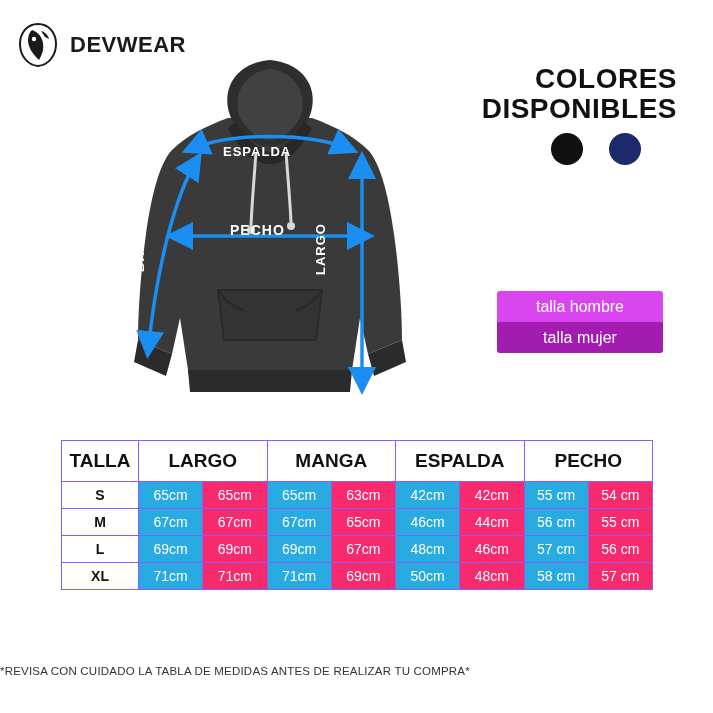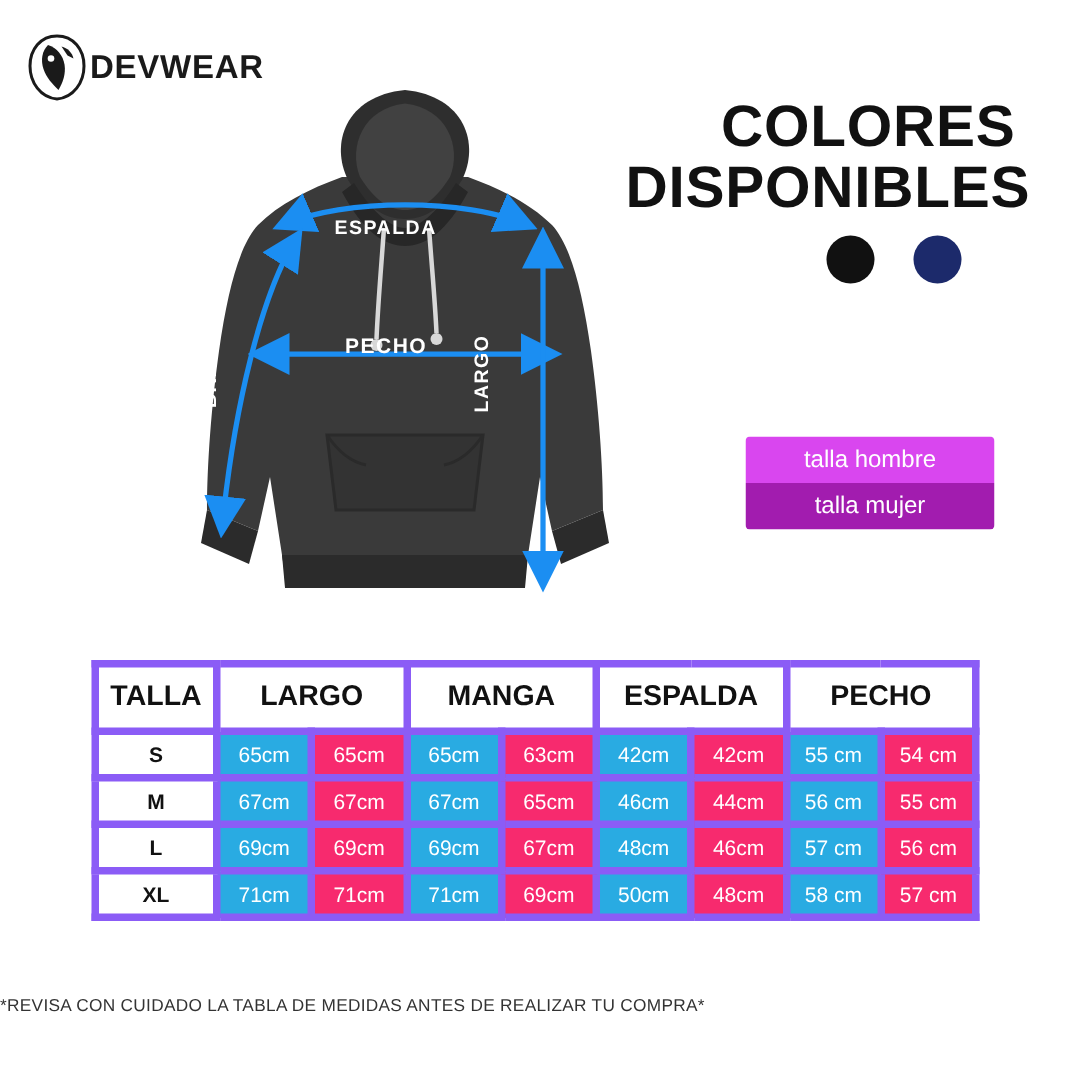--- a/index.html
+++ b/index.html
@@ -15,21 +15,21 @@
     overflow: hidden;
   }
 
   
   .brand {
     position: absolute;
     top: 22px;
     left: 18px;
     display: flex;
     align-items: center;
-    gap: 2px;
+    gap: 12px;
   }
   .brand-mark {
     width: 40px;
     height: 46px;
     display: block;
   }
   .brand-name {
     font-size: 22px;
     font-weight: bold;
     letter-spacing: 0.5px;
@@ -60,21 +60,21 @@
 
   
   .colors-block {
     position: absolute;
     top: 64px;
     right: 36px;
     width: 260px;
     text-align: right;
   }
   .colors-title {
-    font-size: 39px;
+    font-size: 28px;
     font-weight: bold;
     line-height: 1.06;
     color: #111111;
     letter-spacing: 0.5px;
   }
   .swatches {
     margin-top: 10px;
     display: flex;
     justify-content: flex-end;
     gap: 26px;
@@ -106,21 +106,21 @@
   
   .size-table {
     position: absolute;
     top: 440px;
     left: 61px;
     width: 592px;
     border-collapse: collapse;
     table-layout: fixed;
   }
   .size-table td, .size-table th {
-    border: 5px solid #8b5cf6;
+    border: 1px solid #8b5cf6;
     padding: 0;
     height: 26px;
     text-align: center;
     font-size: 14px;
   }
   .size-table thead th {
     height: 40px;
     font-size: 19px;
     font-weight: bold;
     color: #111111;

